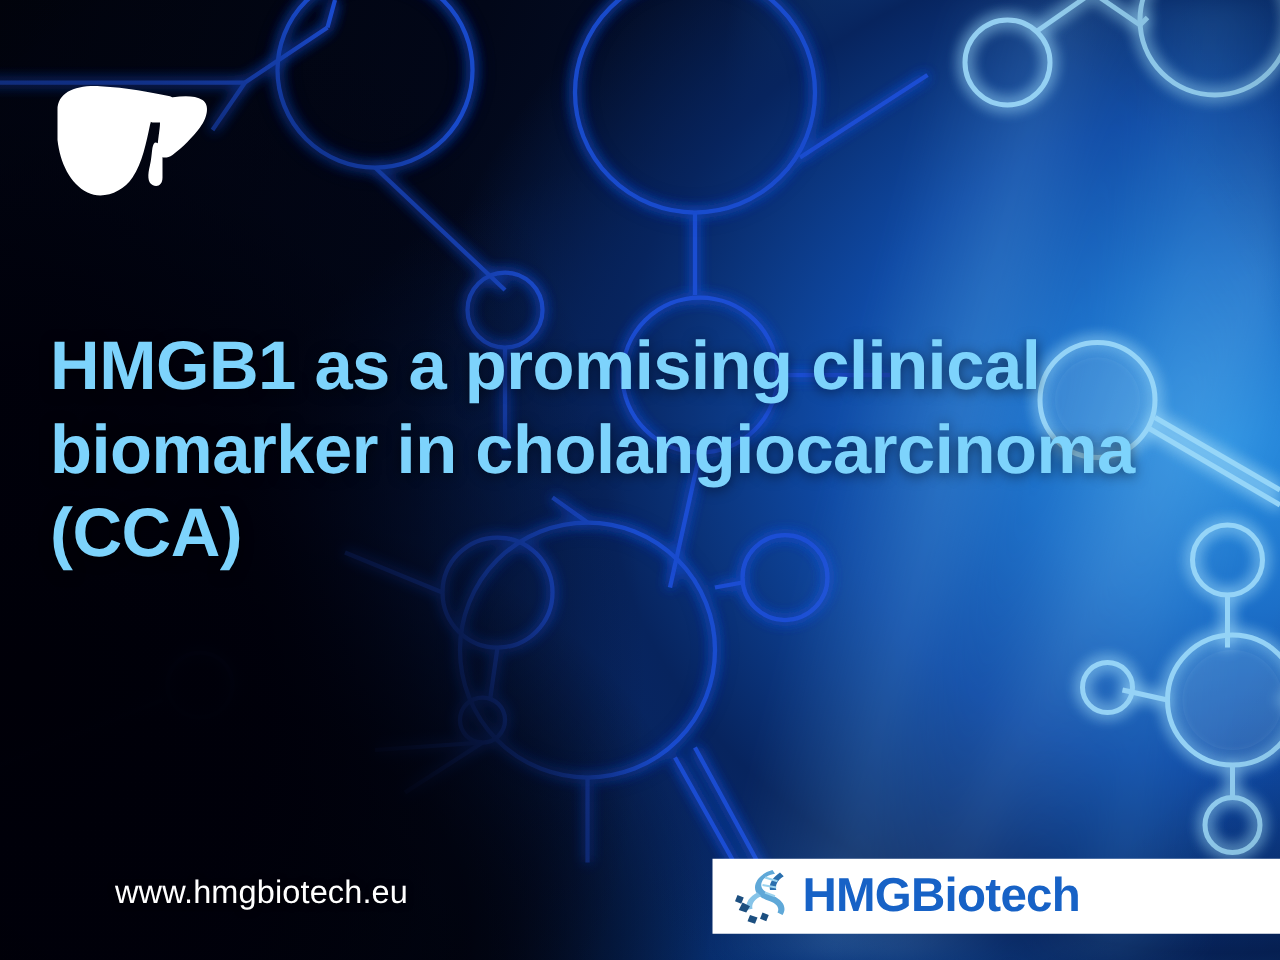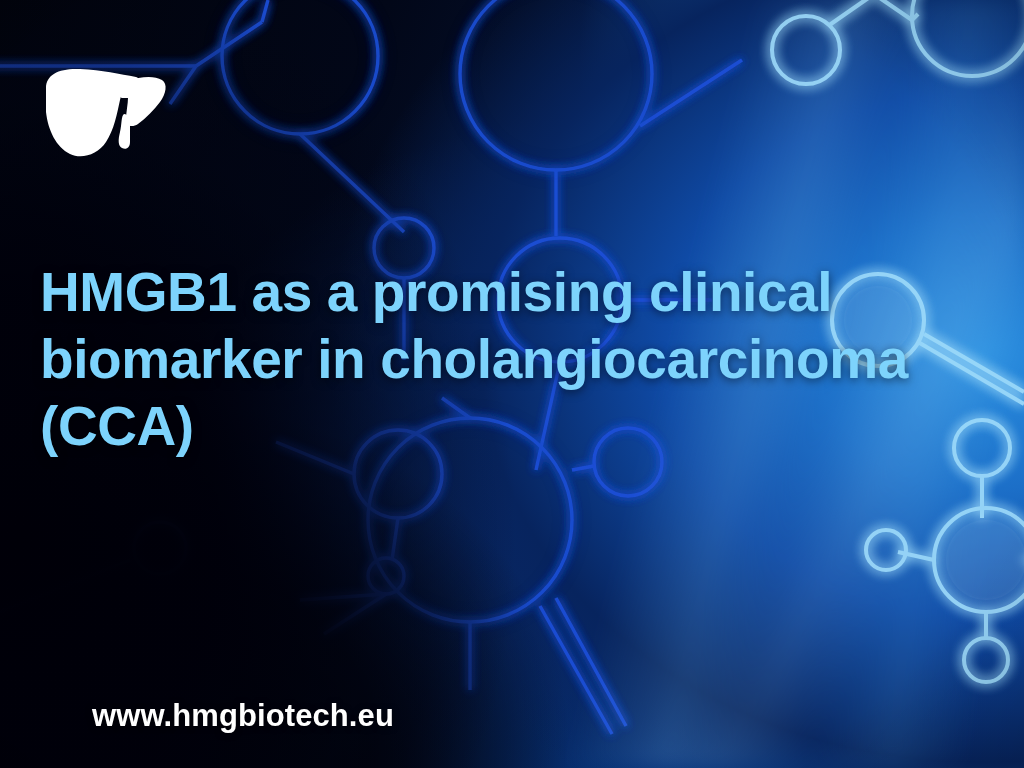--- a/index.html
+++ b/index.html
@@ -78,22 +78,22 @@
     white-space: pre-line;
     margin-top: 13px;
   }
 
   
   .site-url {
     position: absolute;
     left: 92px;
     top: 698px;
     color: #ffffff;
-    font-size: 31px;
-    font-weight: bold;
+    font-size: 26px;
+    font-weight: normal;
     letter-spacing: 0.1px;
     text-shadow: 0 1px 6px rgba(0,0,0,0.6);
   }
 
   
   .logo-box {
     position: absolute;
     left: 570px;
     top: 687px;
     width: 454px;
@@ -243,15 +243,30 @@
       <path fill="#ffffff" d="M88,56 C92,56 94,60 94,66 L94,84 C94,90 90,92 86,90 C82,88 82,82 84,74 C86,66 85,58 88,56 Z"></path>
     </svg>
   </div>
 
   <div class="title">HMGB1 as a promising clinical
 biomarker in cholangiocarcinoma
 (CCA)</div>
 
   <div class="site-url">www.hmgbiotech.eu</div>
 
+  <div class="logo-box">
+    <span class="dna-icon">
+      <svg viewBox="0 0 46 50" xmlns="http://www.w3.org/2000/svg">
+        <path fill="#5fa8d8" d="M30,4 C22,6 16,12 16,18 C16,24 22,27 28,29 C33,31 36,34 34,38 L38,40 C42,34 38,28 31,25 C25,22 21,20 21,16 C21,11 26,8 32,7 Z"></path>
+        <path fill="#2a6fae" d="M36,6 C30,10 27,15 28,20 L33,20 C32,16 34,12 39,9 Z"></path>
+        <path fill="#87c4e8" d="M18,22 C12,25 8,30 9,36 L14,35 C13,31 16,27 21,25 Z"></path>
+        <path fill="#1c4f80" d="M6,30 L12,33 L9,38 L3,36 Z"></path>
+        <path fill="#1c4f80" d="M12,40 L18,42 L16,47 L10,45 Z"></path>
+        <path fill="#1c4f80" d="M22,38 L27,40 L25,45 L20,43 Z"></path>
+        <path fill="#1c4f80" d="M2,24 L7,26 L5,31 L0,29 Z"></path>
+        <path fill="#9ad2ee" d="M24,10 L34,13 M22,16 L33,18 M24,22 L32,25" stroke="#9ad2ee" stroke-width="1.6"></path>
+      </svg>
+    </span>
+    <span class="logo-word">HMGBiotech</span>
+  </div>
 
 
 </div>
 
 </body></html>

